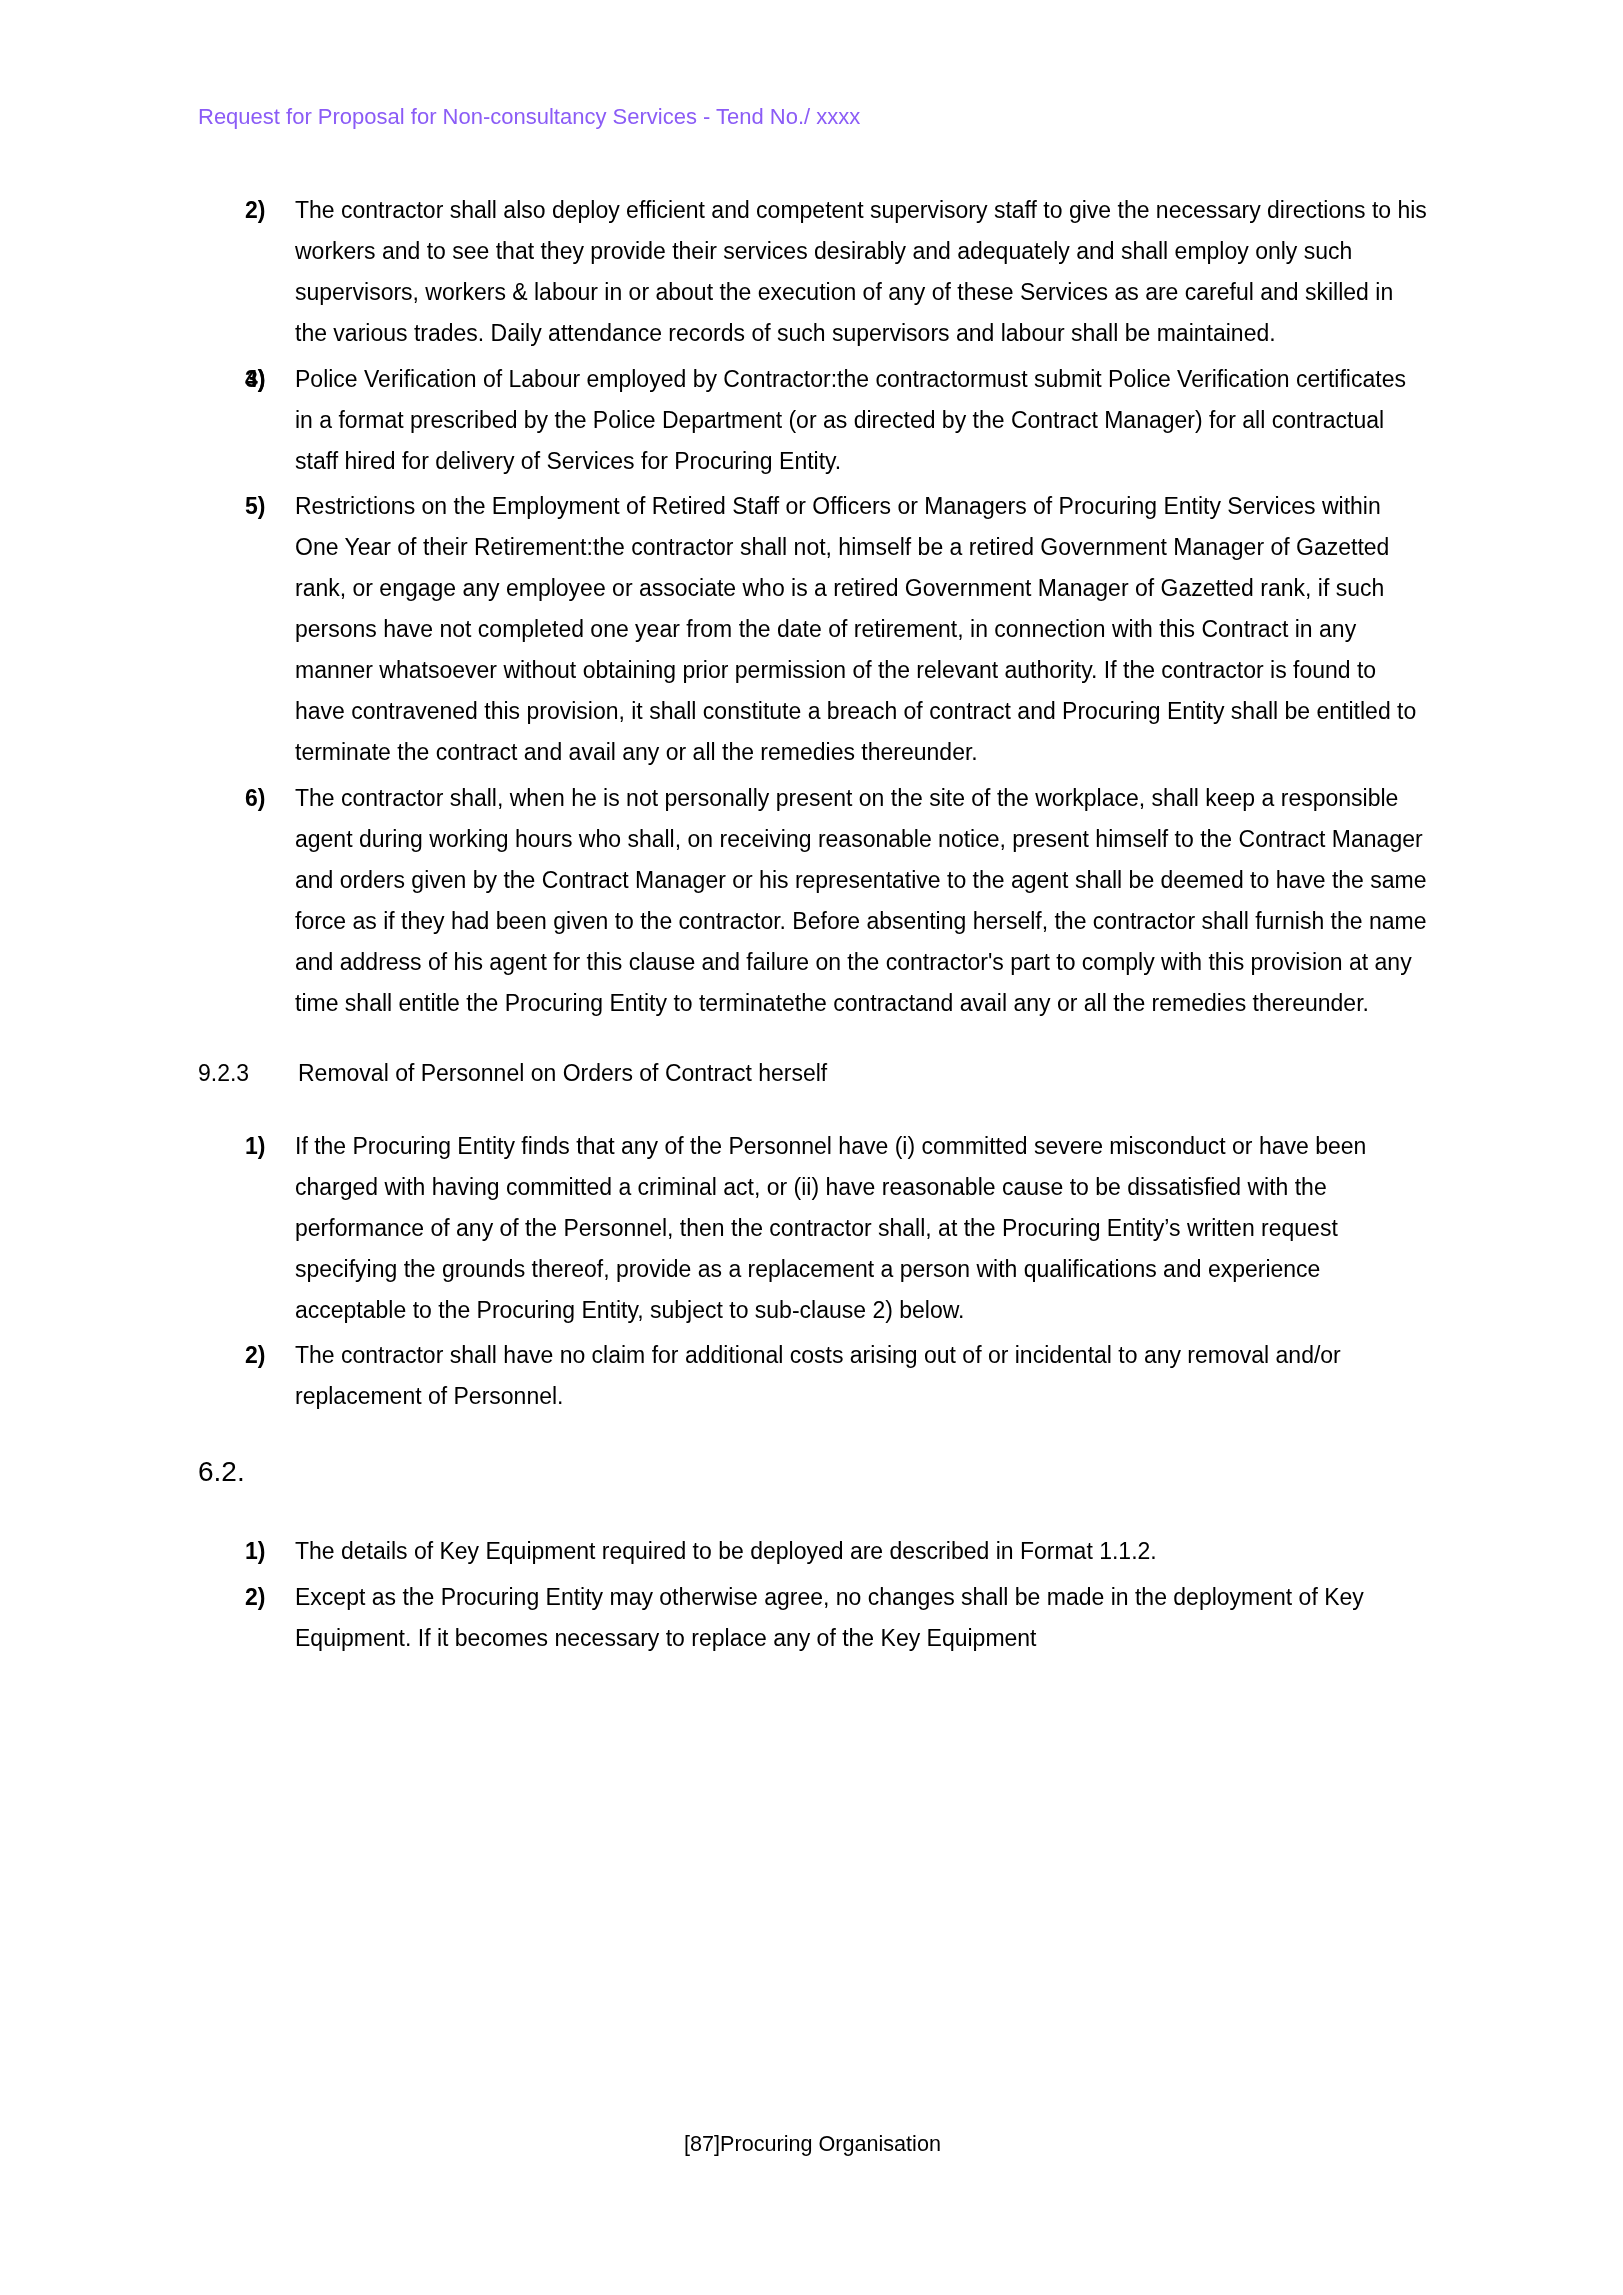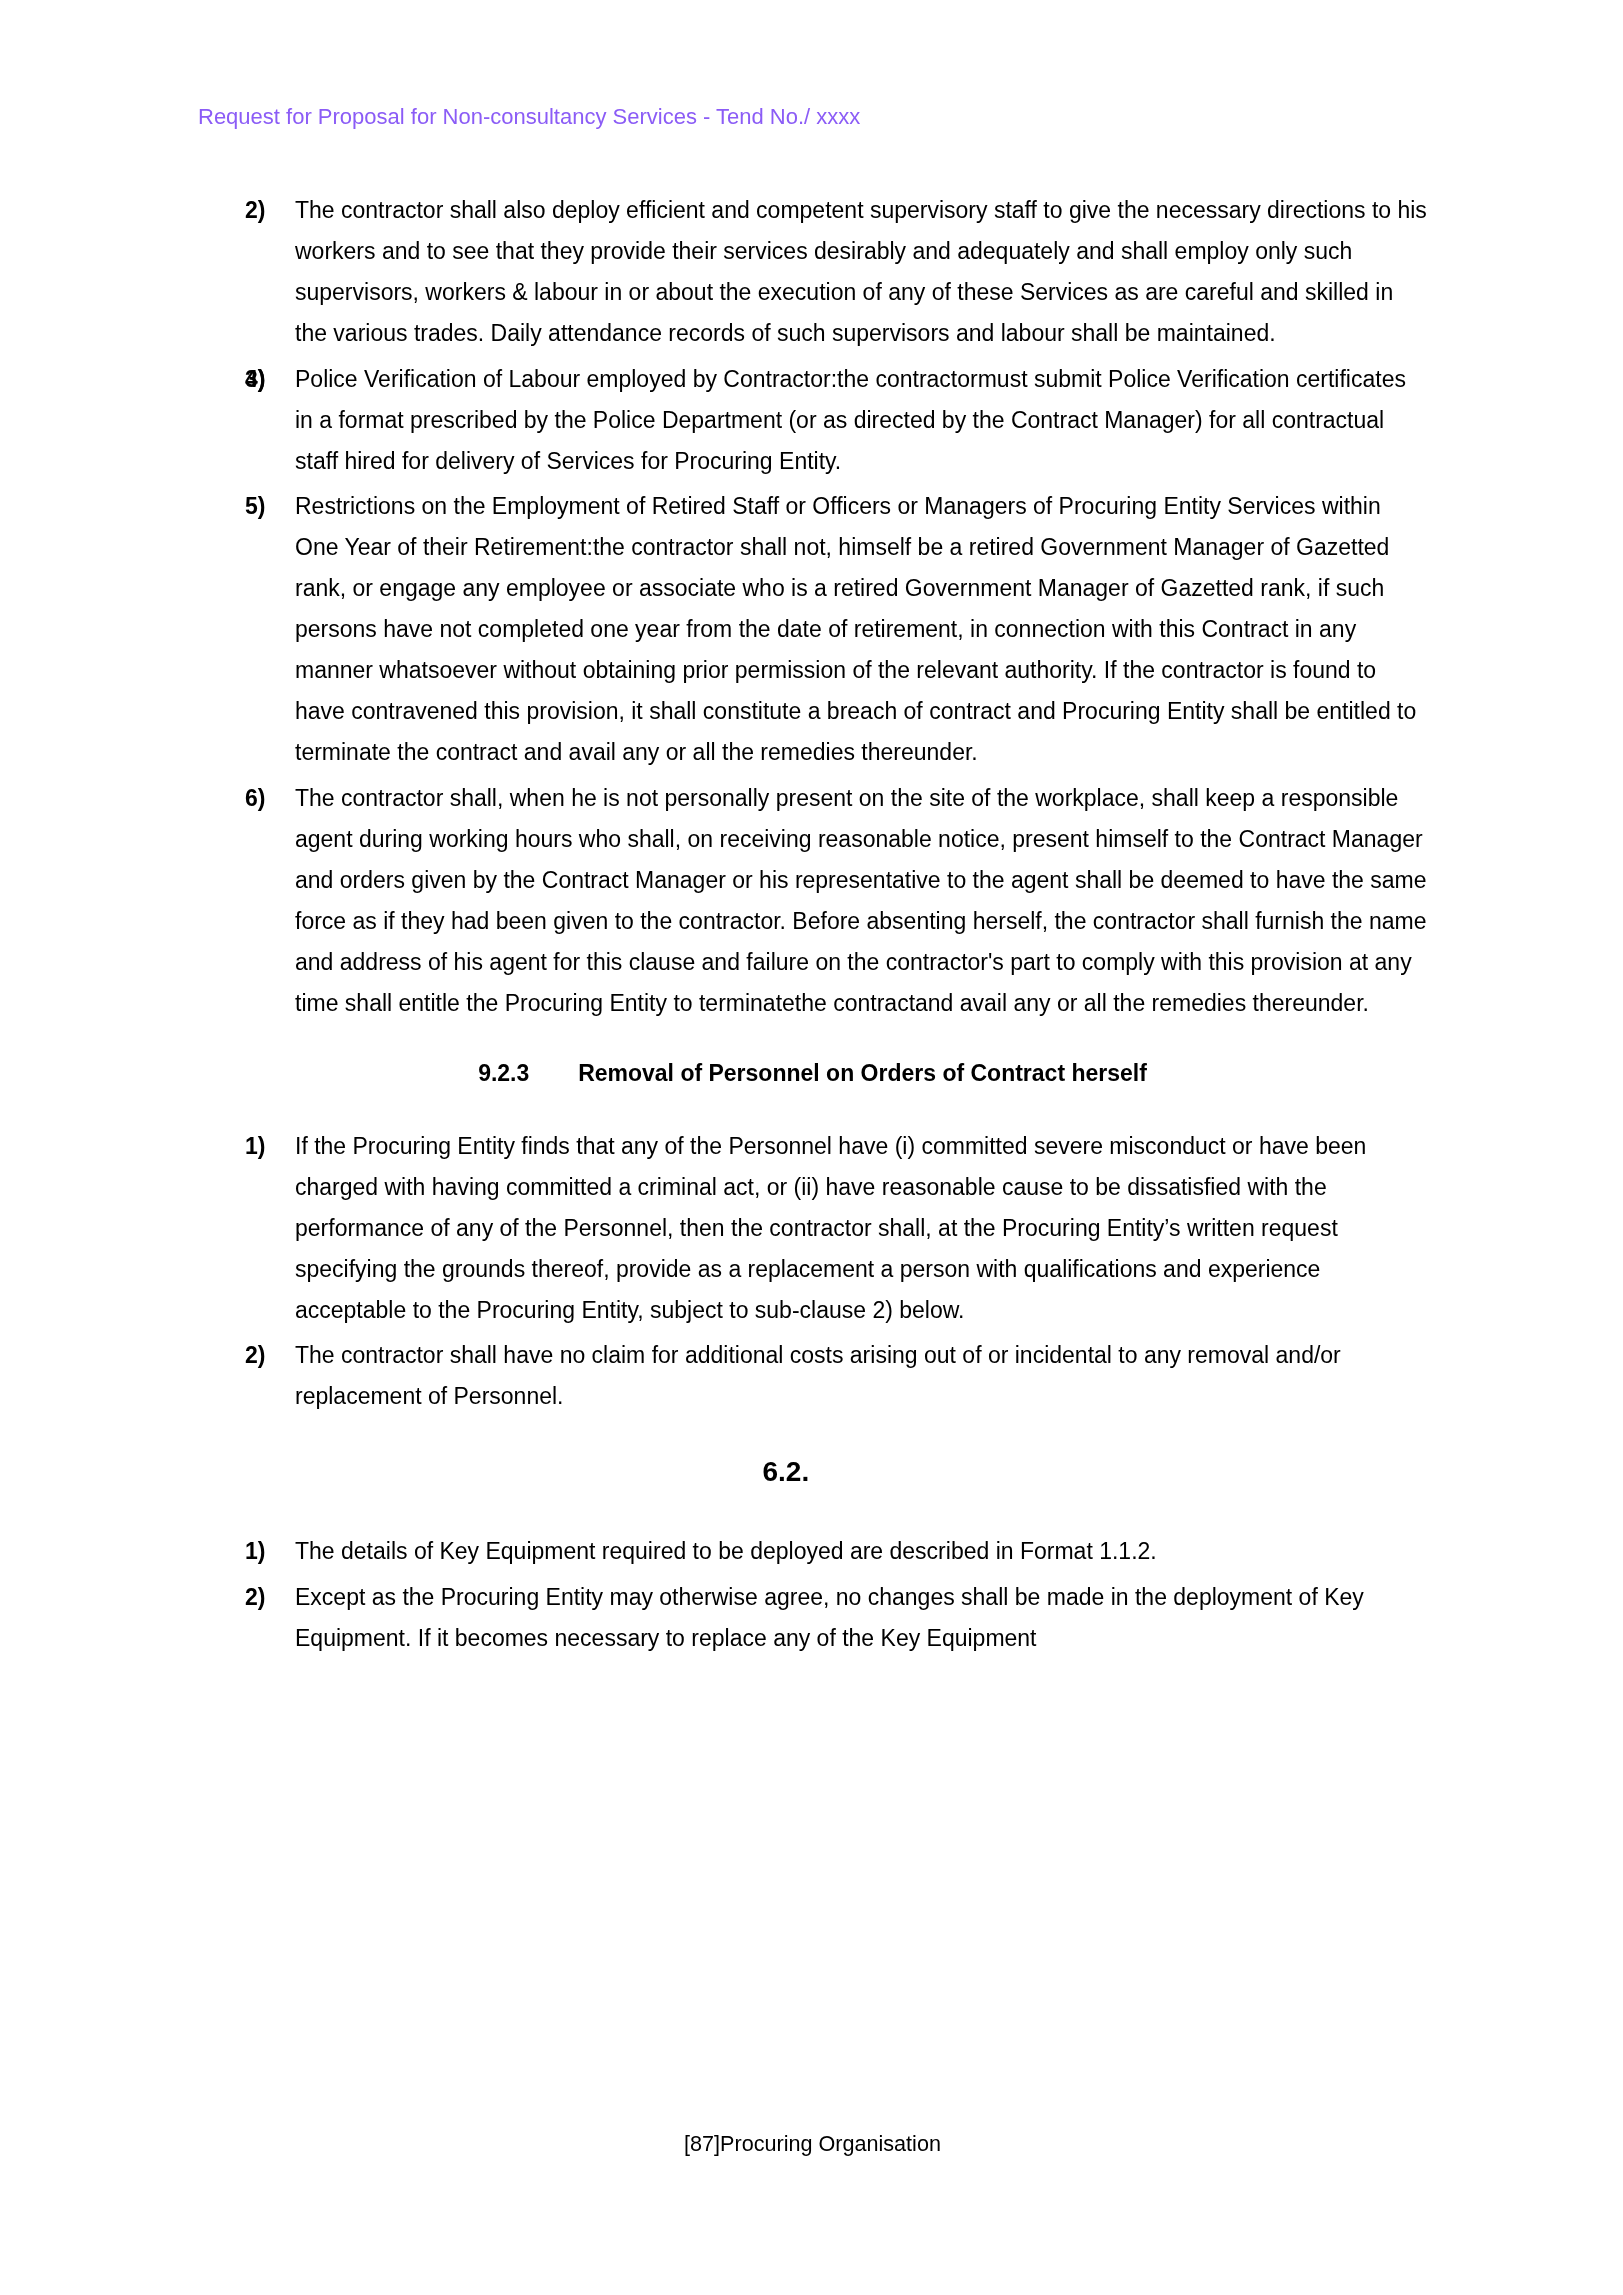--- a/index.html
+++ b/index.html
@@ -40,23 +40,22 @@
   }
   .item-num {
     position: absolute;
     left: 47px;
     top: 0;
     font-weight: 700;
   }
   .bold-lead { font-weight: 400; }
   .section-heading {
     display: flex;
-    font-weight: 700;
+    font-weight: 400;
     align-items: baseline;
-    justify-content: center;
   }
   .section-heading .h-num { flex: 0 0 100px; }
   .heading-sub {
     font-size: 23px;
     line-height: 30px;
     margin: 34px 0 38px 0;
   }
   .heading-main {
     font-size: 28px;
     line-height: 35px;

